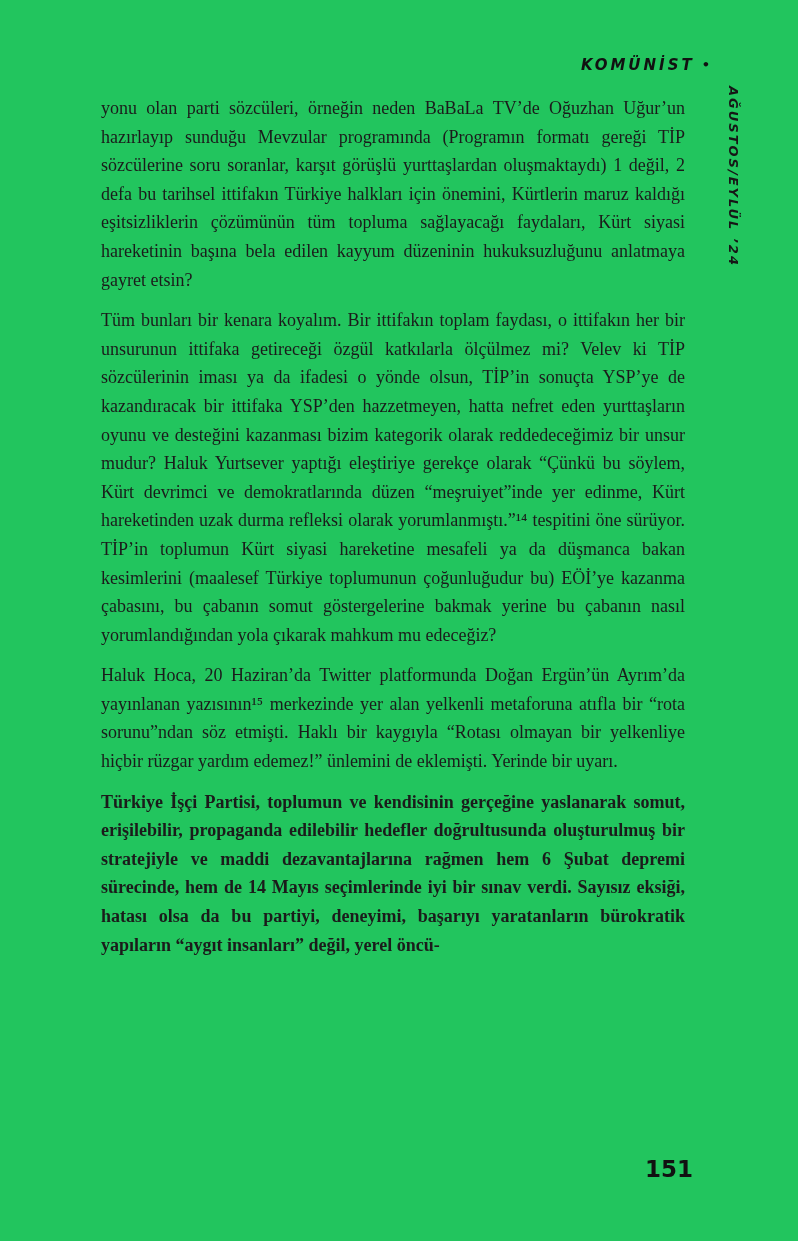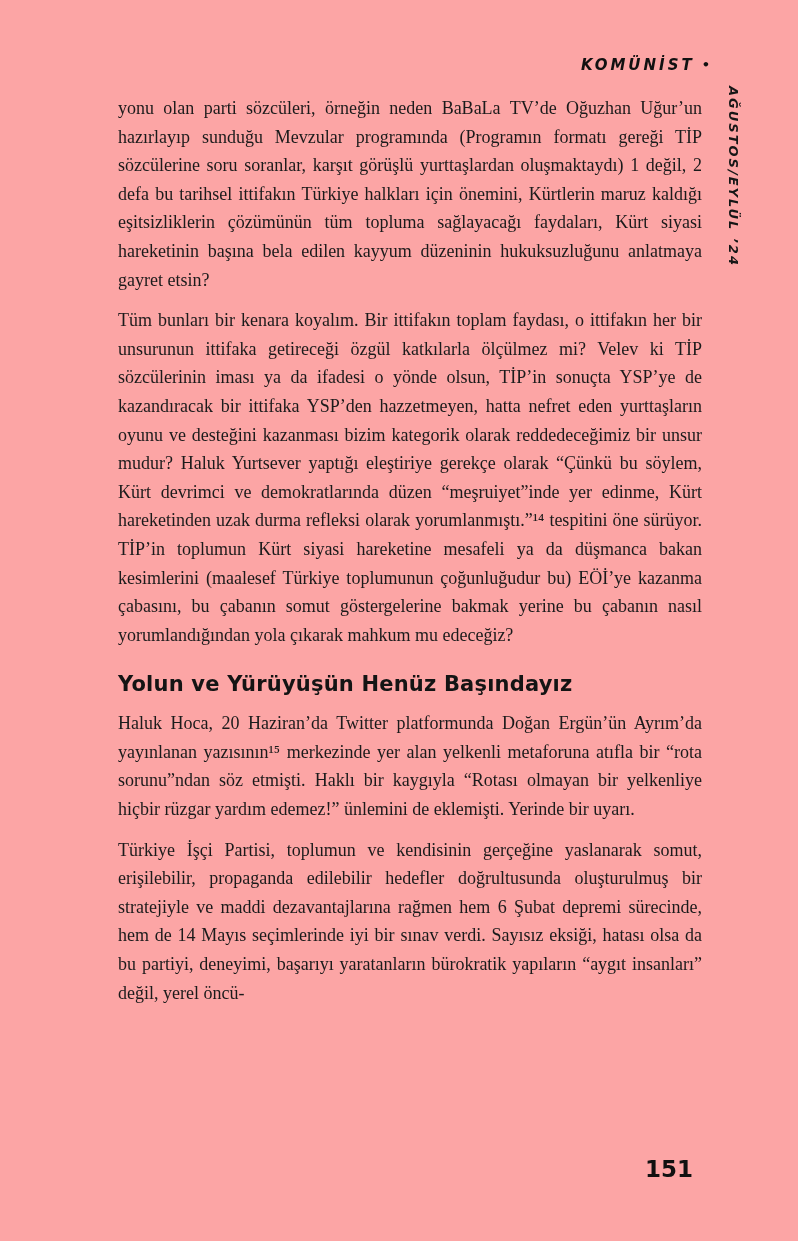--- a/index.html
+++ b/index.html
@@ -8,21 +8,21 @@
     width: 798px;
     height: 1241px;
     position: relative;
     overflow: hidden;
     font-family: "Liberation Serif", "DejaVu Serif", serif;
     color: #1b1b1b;
   }
   .page {
     position: absolute;
     inset: 0;
-    background: #fca5a5;
+    background: #22c55e;
   }
   
   .masthead {
     position: absolute;
     top: 56px;
     right: 88px;
     font-family: "DejaVu Sans", "Liberation Sans", sans-serif;
     font-style: italic;
     font-weight: bold;
     font-size: 15px;
@@ -47,31 +47,31 @@
     font-style: italic;
     font-weight: bold;
     font-size: 13px;
     letter-spacing: 2px;
     color: #161616;
     white-space: nowrap;
   }
   
   .body-text {
     position: absolute;
-    left: 118px;
+    left: 101px;
     top: 94px;
     width: 584px;
     font-size: 18px;
     line-height: 28.6px;
     text-align: justify;
     hyphens: auto;
     -webkit-hyphens: auto;
   }
   .para { margin: 0 0 12px 0; }
-  .para:last-child { margin-bottom: 4px; }
+  .para:last-child { margin-bottom: 4px; font-weight: bold; }
   .section-heading {
     font-family: "DejaVu Sans", "Liberation Sans", sans-serif;
     font-weight: bold;
     font-size: 21px;
     line-height: 26px;
     color: #141414;
     text-align: left;
     letter-spacing: 0.2px;
     margin: 22px 0 12px 0;
   }
@@ -93,20 +93,19 @@
 
   <header class="masthead">
     <span class="mag-title">KOMÜNİST</span><span class="mag-bullet">•</span>
   </header>
 
   <div class="issue-vertical">AĞUSTOS/EYLÜL ’24</div>
 
   <main class="body-text">
     <p class="para">yonu olan parti sözcüleri, örneğin neden BaBaLa TV’de Oğuzhan Uğur’un hazırlayıp sunduğu Mevzular programında (Programın formatı gereği TİP sözcülerine soru soranlar, karşıt görüşlü yurttaşlardan oluşmaktaydı) 1 değil, 2 defa bu tarihsel ittifakın Türkiye halkları için önemini, Kürtlerin maruz kaldığı eşitsizliklerin çözümünün tüm topluma sağlayacağı faydaları, Kürt siyasi hareketinin başına bela edilen kayyum düzeninin hukuksuzluğunu anlatmaya gayret etsin?</p>
     <p class="para">Tüm bunları bir kenara koyalım. Bir ittifakın toplam faydası, o ittifakın her bir unsurunun ittifaka getireceği özgül katkılarla ölçülmez mi? Velev ki TİP sözcülerinin iması ya da ifadesi o yönde olsun, TİP’in sonuçta YSP’ye de kazandıracak bir ittifaka YSP’den hazzetmeyen, hatta nefret eden yurttaşların oyunu ve desteğini kazanması bizim kategorik olarak reddedeceğimiz bir unsur mudur? Haluk Yurtsever yaptığı eleştiriye gerekçe olarak “Çünkü bu söylem, Kürt devrimci ve demokratlarında düzen “meşruiyet”inde yer edinme, Kürt hareketinden uzak durma refleksi olarak yorumlanmıştı.”¹⁴ tespitini öne sürüyor. TİP’in toplumun Kürt siyasi hareketine mesafeli ya da düşmanca bakan kesimlerini (maalesef Türkiye toplumunun çoğunluğudur bu) EÖİ’ye kazanma çabasını, bu çabanın somut göstergelerine bakmak yerine bu çabanın nasıl yorumlandığından yola çıkarak mahkum mu edeceğiz?</p>
-    <h2 class="section-heading">Yolun ve Yürüyüşün Henüz Başındayız</h2>
     <p class="para">Haluk Hoca, 20 Haziran’da Twitter platformunda Doğan Ergün’ün Ayrım’da yayınlanan yazısının¹⁵ merkezinde yer alan yelkenli metaforuna atıfla bir “rota sorunu”ndan söz etmişti. Haklı bir kaygıyla “Rotası olmayan bir yelkenliye hiçbir rüzgar yardım edemez!” ünlemini de eklemişti. Yerinde bir uyarı.</p>
     <p class="para">Türkiye İşçi Partisi, toplumun ve kendisinin gerçeğine yaslanarak somut, erişilebilir, propaganda edilebilir hedefler doğrultusunda oluşturulmuş bir stratejiyle ve maddi dezavantajlarına rağmen hem 6 Şubat depremi sürecinde, hem de 14 Mayıs seçimlerinde iyi bir sınav verdi. Sayısız eksiği, hatası olsa da bu partiyi, deneyimi, başarıyı yaratanların bürokratik yapıların “aygıt insanları” değil, yerel öncü-</p>
   </main>
 
   <div class="folio">151</div>
 
 </div>
 
 </body></html>

